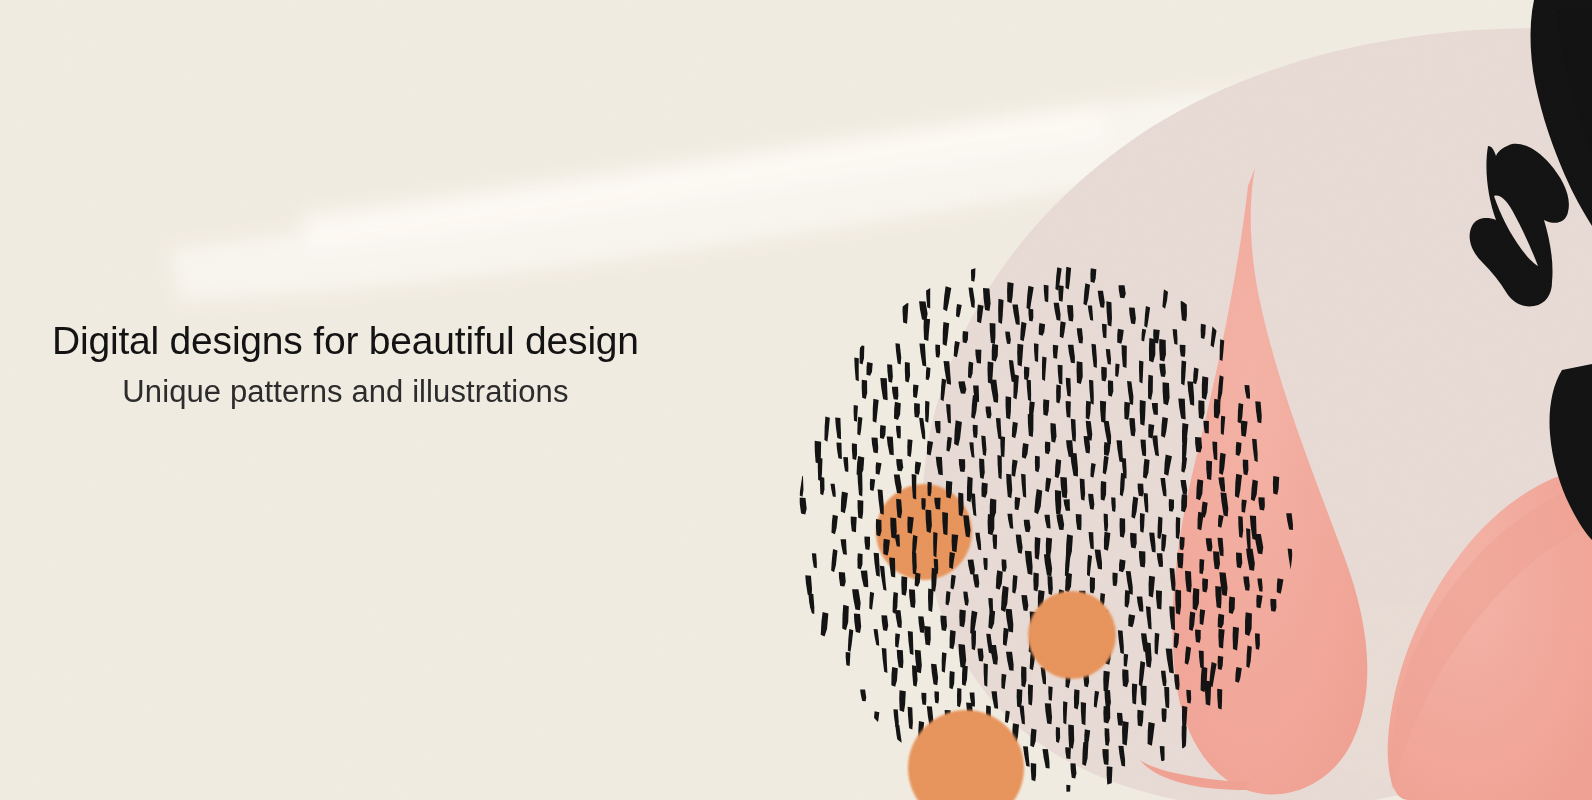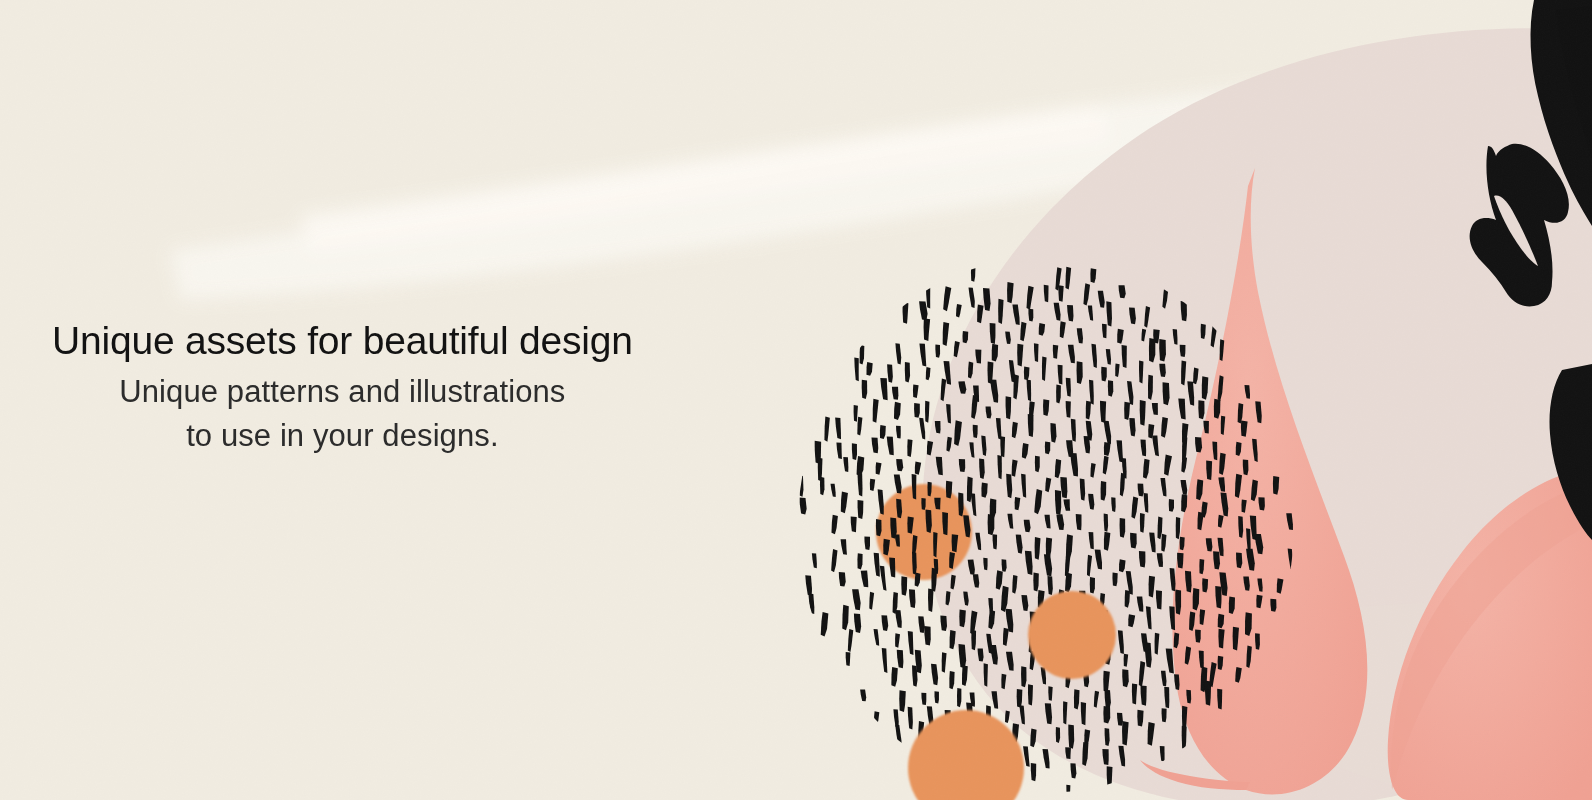--- a/index.html
+++ b/index.html
@@ -677,20 +677,19 @@
                C1552,386 1548,410 1550,434
                C1552,460 1560,486 1570,506
                C1578,522 1586,534 1592,540
                L1592,364 Z"></path>
     </g>
 
     <rect x="0" y="0" width="1592" height="800" fill="#ffffff" filter="url(#grain)" opacity="0.5"></rect>
   </svg>
 
   <div id="text-block">
-    <h1 id="headline">Unique assets for beautiful design</h1>
+    <h1 id="headline">Digital designs for beautiful design</h1>
     <p id="subhead">
       <span class="sub-line">Unique patterns and illustrations</span>
-      <span class="sub-line">to use in your designs.</span>
     </p>
   </div>
 
 </div>
 
 </body></html>

